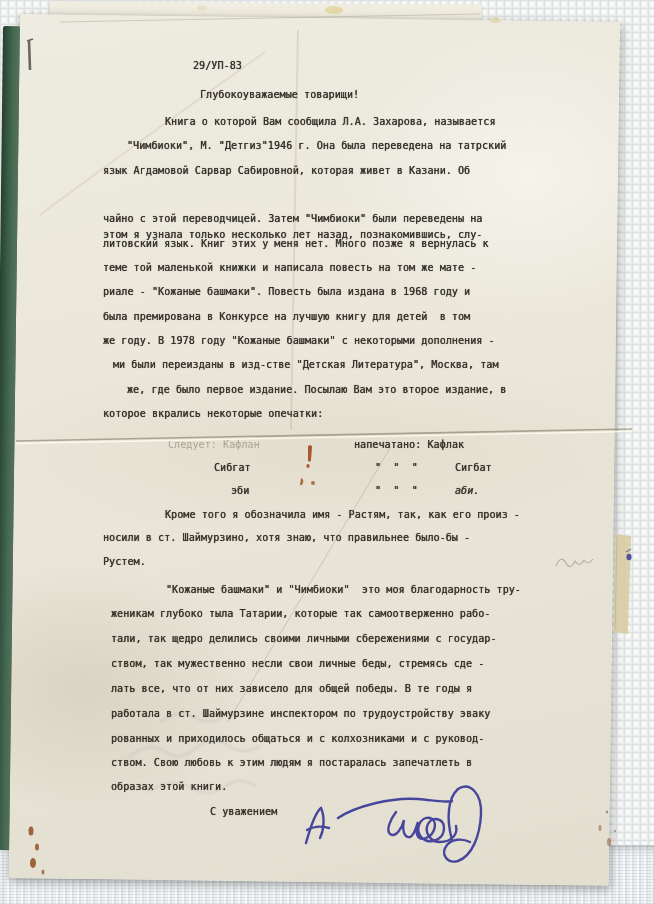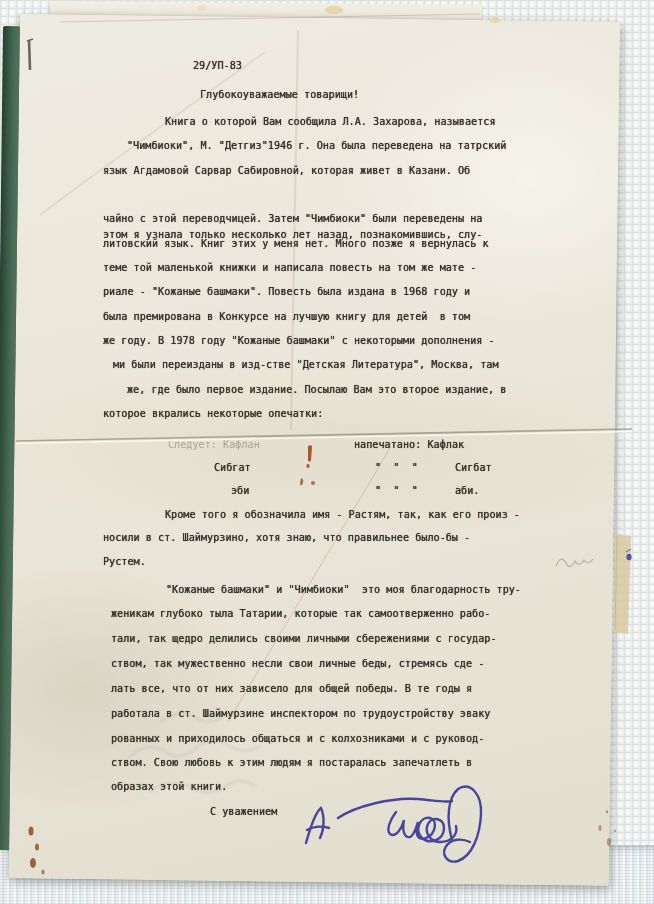--- a/index.html
+++ b/index.html
@@ -87,21 +87,21 @@
       <div class="tline" style="left: 103px; top: 356px; margin-left: 10px;">ми были переизданы в изд-стве "Детская Литература", Москва, там</div>
       <div class="tline" style="left: 103px; top: 381px; margin-left: 24px;">же, где было первое издание. Посылаю Вам это второе издание, в</div>
       <div class="tline" style="left: 103px; top: 405px;">которое вкрались некоторые опечатки:</div>
       <div class="tline faded" style="left: 168px; top: 436px;">Следует: Кафлан</div>
       <div class="tline" style="left: 354px; top: 436px;">напечатано: Кафлак</div>
       <div class="tline" style="left: 214px; top: 459px;">Сибгат</div>
       <div class="tline" style="left: 375px; top: 459px;">"  "  "</div>
       <div class="tline" style="left: 455px; top: 459px;">Сигбат</div>
       <div class="tline" style="left: 231px; top: 482px;">эби</div>
       <div class="tline" style="left: 375px; top: 482px;">"  "  "</div>
-      <div class="tline" style="left: 455px; top: 482px;">аби.</div>
+      <div class="tline" style="left: 455px; top: 482px; font-style: italic;">аби.</div>
       <div class="tline" style="left: 165px; top: 506px;">Кроме того я обозначила имя - Растям, так, как его произ -</div>
       <div class="tline" style="left: 103px; top: 529px;">носили в ст. Шаймурзино, хотя знаю, что правильнее было-бы -</div>
       <div class="tline" style="left: 103px; top: 553px;">Рустем.</div>
       <div class="tline" style="left: 166px; top: 581px;">"Кожаные башмаки" и "Чимбиоки"  это моя благодарность тру-</div>
       <div class="tline" style="left: 111px; top: 605px;">женикам глубоко тыла Татарии, которые так самоотверженно рабо-</div>
       <div class="tline" style="left: 111px; top: 630px;">тали, так щедро делились своими личными сбережениями с государ-</div>
       <div class="tline" style="left: 111px; top: 655px;">ством, так мужественно несли свои личные беды, стремясь сде -</div>
       <div class="tline" style="left: 111px; top: 680px;">лать все, что от них зависело для общей победы. В те годы я</div>
       <div class="tline" style="left: 111px; top: 705px;">работала в ст. Шаймурзине инспектором по трудоустройству эваку</div>
       <div class="tline" style="left: 111px; top: 730px;">рованных и приходилось общаться и с колхозниками и с руковод-</div>

